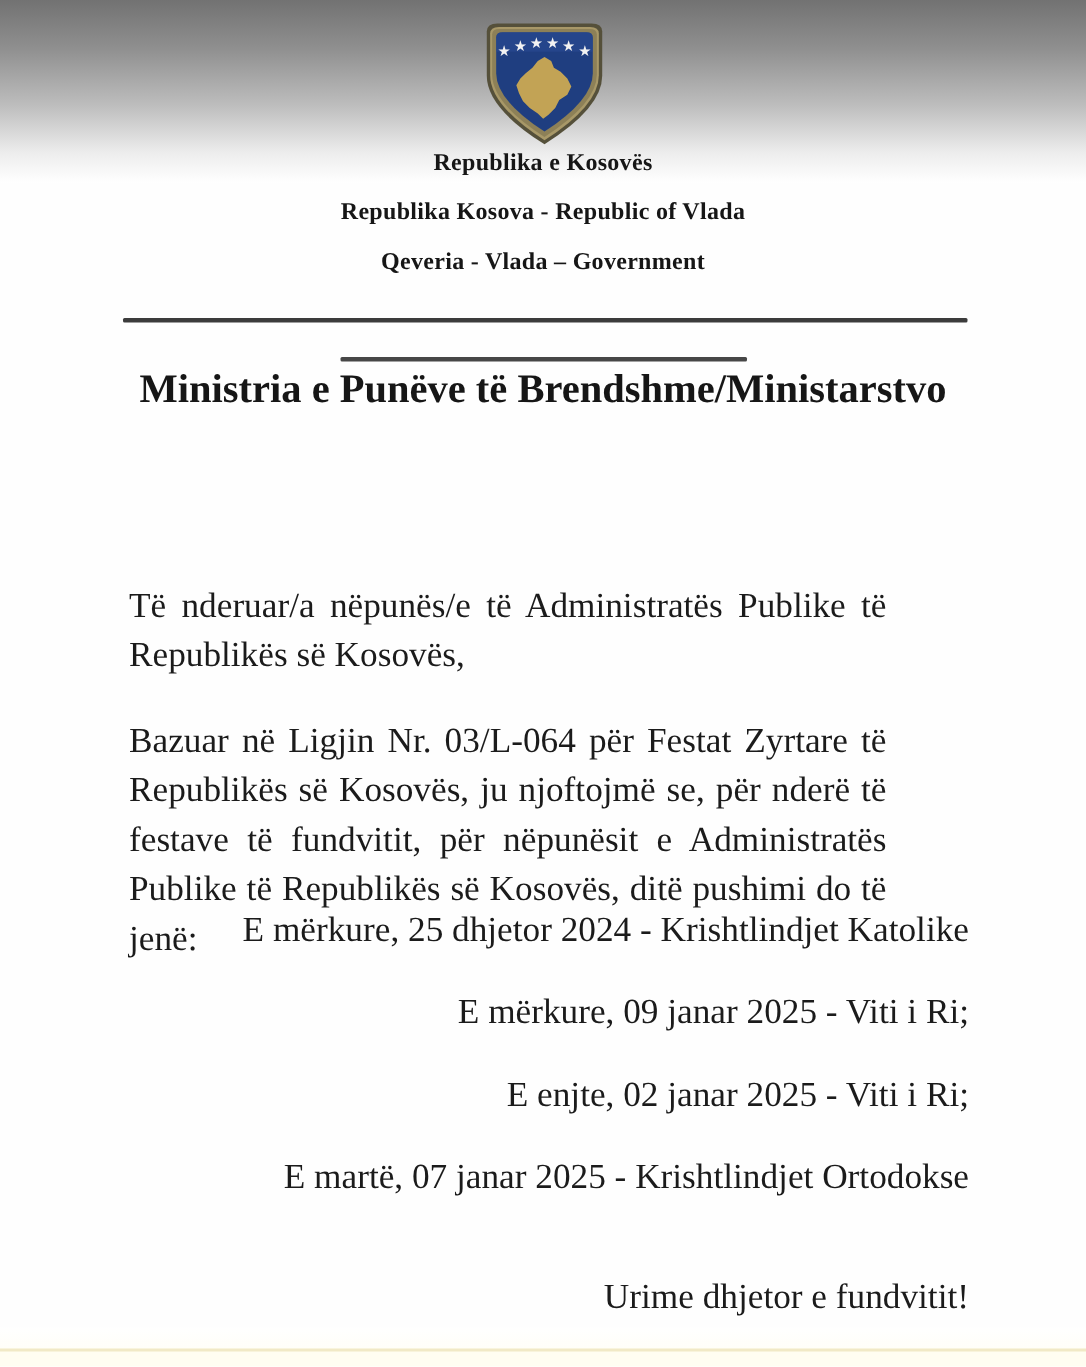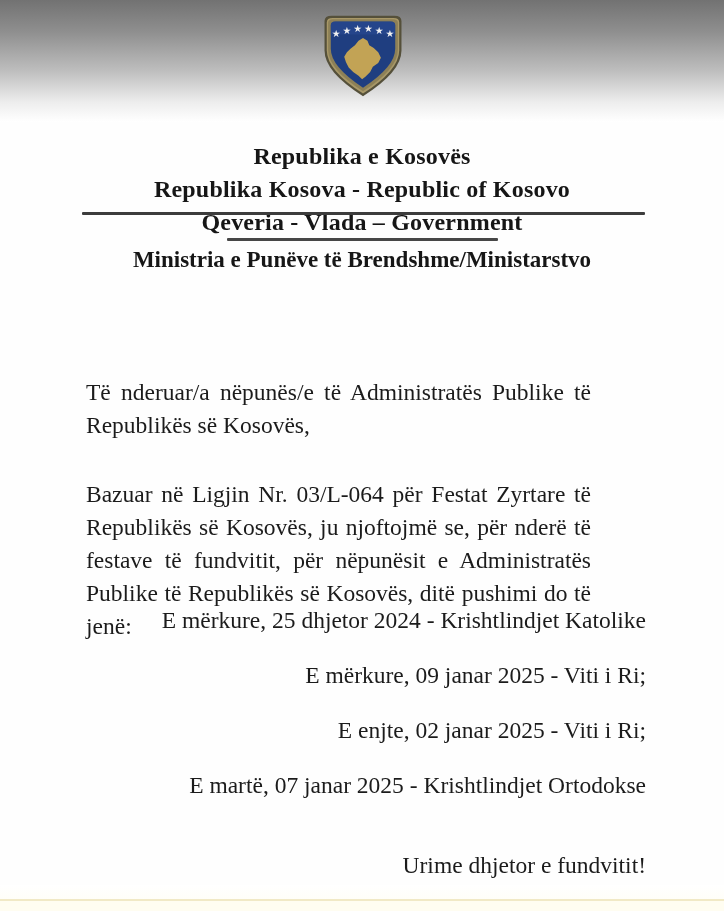--- a/index.html
+++ b/index.html
@@ -30,43 +30,43 @@
   .bottom-fade{
     position:absolute;bottom:12px;left:0;width:724px;height:14px;
     background:linear-gradient(to bottom,#ffffff,#fffef8);
   }
   .emblem{
     position:absolute;top:13px;left:318px;width:90px;height:85px;
   }
   .header{
     position:absolute;top:92px;left:0;width:724px;
     text-align:center;font-weight:bold;
-    font-size:24px;line-height:33px;letter-spacing:0.2px;margin-top:48px;
+    font-size:16px;line-height:33px;letter-spacing:0.2px;
   }
   .header .gov-line{}
   .rule-long{
     position:absolute;top:212px;left:82px;width:563px;height:3px;
     background:#3c3c3c;border-radius:1px;
   }
   .rule-short{
     position:absolute;top:238px;left:227px;width:271px;height:3px;
     background:#474747;border-radius:1px;
   }
   .ministry{
     position:absolute;top:245px;left:0;width:724px;
     text-align:center;font-weight:bold;
-    font-size:23px;line-height:29px;
+    font-size:27px;line-height:29px;
   }
   .bodytext{
     position:absolute;left:86px;width:505px;
     font-size:23.5px;line-height:33px;
     color:#1b1b1b;
     text-align:right;
   }
-  .salutation{top:376px;text-align:justify;}
+  .salutation{top:388px;text-align:justify;}
   .intro{top:461px;text-align:justify;margin-top:17px;}
   .holidays{top:604px;width:560px;}
   .holiday-item{margin:0 0 22px 0;line-height:33px;}
   .closing{top:849px;width:560px;}
 </style>
 </head>
 <body>
 
 <div class="page">
 
@@ -91,21 +91,21 @@
         <text x="68" y="23.5">★</text>
         <text x="80" y="27">★</text>
       </g>
 
       <path d="M50,28 L55,31 L57,36 L62,39 L67,44 L70,50 L67,56 L61,60 L58,66 L53,71 L49,74 L45,70 L39,66 L34,61 L31,55 L29,49 L32,44 L36,40 L41,36 L45,31 Z" fill="#c2a355"></path>
     </svg>
   </div>
 
   <div class="header">
     <div>Republika e Kosovës</div>
-    <div>Republika Kosova - Republic of Kosovo</div>
+    <div>Republika Kosova - Republic of Vlada</div>
     <div class="gov-line">Qeveria - Vlada – Government</div>
   </div>
 
   <div class="rule-long"></div>
   <div class="rule-short"></div>
 
   <div class="ministry">
     <div>Ministria e Punëve të Brendshme/Ministarstvo</div>
   </div>
 

